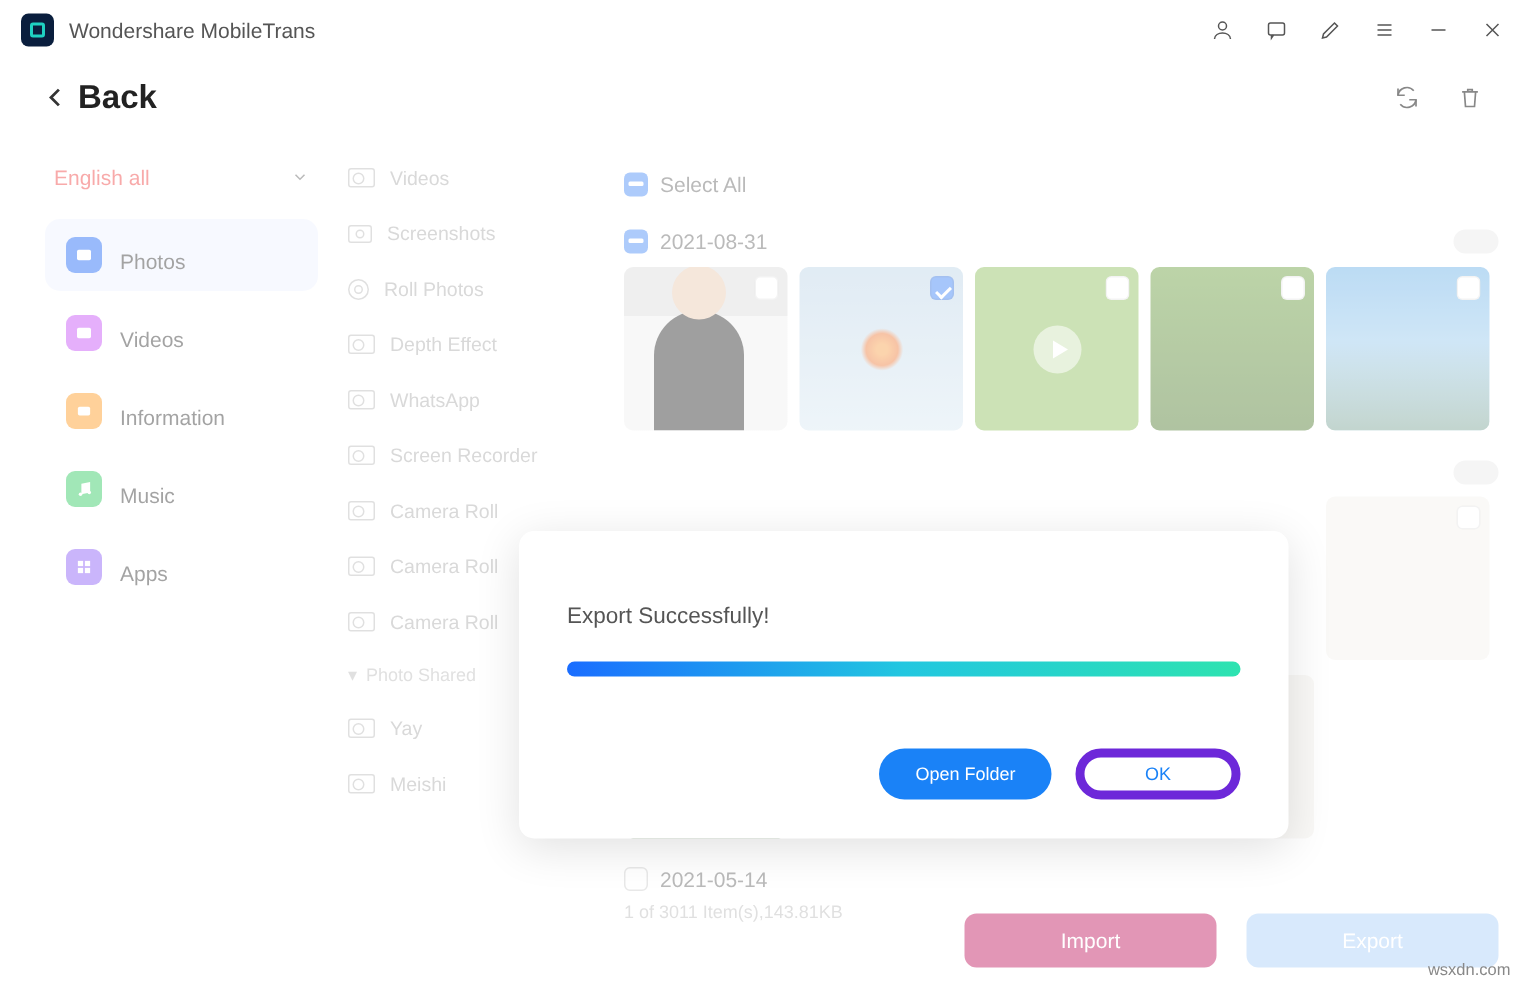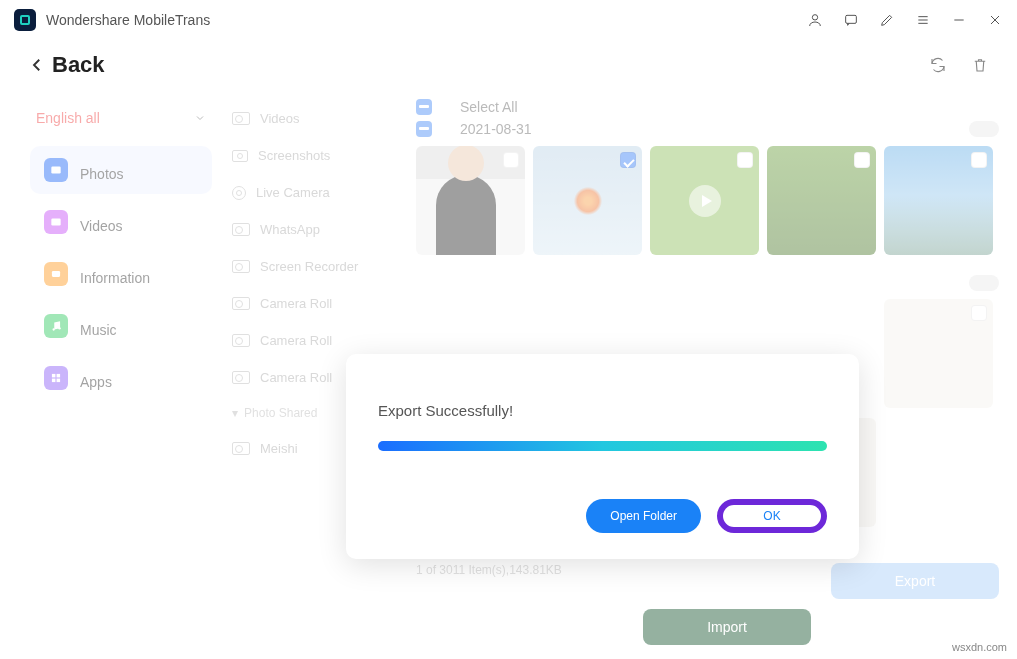--- a/index.html
+++ b/index.html
@@ -40,21 +40,21 @@
     .sn-item { display: flex; align-items: center; gap: 10px; padding: 11px 6px; font-size: 13px; cursor: pointer; }
     .sn-dot { width:14px; height:14px; border:1.5px solid #bbb; border-radius:50%; position:relative;}
     .sn-dot:after{content:"";position:absolute;width:4px;height:4px;border-radius:50%;border:1.5px solid #bbb;top:3px;left:3px;}
     .sn-square-dot{width:16px;height:12px;border:1.5px solid #bbb;border-radius:2px;position:relative;}
     .sn-square-dot:after{content:"";position:absolute;width:4px;height:4px;border-radius:50%;border:1.5px solid #bbb;top:2px;left:4px;}
     .sn-rect{width:18px;height:13px;border:1.5px solid #bbb;border-radius:2px;position:relative;}
     .sn-rect:after{content:"";position:absolute;width:6px;height:6px;border-radius:50%;border:1.5px solid #bbb;top:2px;left:2px;}
     .sn-sep { display: flex; align-items: center; gap: 6px; padding: 10px 6px; font-size: 12px; color: #bbb; }
 
     .content { flex: 1; padding: 6px 18px 0 10px; position: relative; }
-    .sel-row { display: flex; align-items: center; gap: 28px; padding: 3px 0; }
+    .sel-row { display: flex; align-items: center; gap: 8px; padding: 3px 0; margin-top: 16px; }
     .chk { width: 16px; height: 16px; border-radius: 4px; background: #4a8cf7; position: relative; flex-shrink:0; }
     .chk:after { content:""; position:absolute; left:3px; top:6px; width:10px; height:3px; background:#fff; border-radius:1px;}
     .chk.empty { background:none; border:1.5px solid #ccc; }
     .chk.empty:after { display:none; }
     .sel-label { font-size: 14px; color: #666; }
     .count-pill { margin-left: auto; width: 30px; height: 16px; background: #e8e8e8; border-radius: 8px; }
     .thumbs { display: flex; gap: 8px; margin: 6px 0 10px; }
     .thumb { width: 109px; height: 109px; border-radius: 6px; position: relative; overflow:hidden; }
     .thumb .tchk { position: absolute; top: 6px; right: 6px; width: 16px; height:16px; background:#fff; border-radius:4px; border:1px solid rgba(0,0,0,0.1);}
     .thumb .tchk.checked { background:#3b82f6; }
@@ -72,21 +72,21 @@
     .t9{background:#f5f5f5;}
     .t10{background:#f2f0eb;}
     .flower{position:absolute;top:30px;left:30px;width:50px;height:50px;border-radius:50%;background:radial-gradient(circle, #f7a04a 10%, #ed7b3a 30%, transparent 40%);}
     .person{position:absolute;bottom:0;left:20px;width:60px;height:80px;background:#2b2b2b;border-radius:30px 30px 0 0;}
     .person:before{content:"";position:absolute;top:-30px;left:12px;width:36px;height:36px;border-radius:50%;background:#e8c9b0;}
     .palms{position:absolute;bottom:0;left:0;right:0;height:60px;background:linear-gradient(transparent,rgba(0,60,0,0.4));}
 
     .status-row { font-size: 12px; color: #bbb; padding-top:4px; }
     .actions { position: absolute; bottom: 14px; right: 18px; display: flex; gap: 20px; }
     .btn-soft { width: 168px; height: 36px; border-radius: 8px; border:none; font-size:14px; cursor:pointer; }
-    .btn-import { background: #14532d; color: #fff; margin-top: 46px; }
+    .btn-import { background: #be185d; color: #fff; }
     .btn-export { background: #a9cef8; color: #fff; }
 
     .modal { position: absolute; top: 264px; left: 346px; width: 513px; height: 205px; background: #fff; border-radius: 10px; z-index: 10; padding: 48px 32px 0; box-shadow: 0 6px 30px rgba(0,0,0,0.12);}
     .modal-title { font-size: 15px; color: #555; margin-bottom: 22px; }
     .progress { height: 10px; border-radius: 5px; background: linear-gradient(90deg, #1a6dff, #22c7e0, #2de3b0); }
     .modal-actions { display: flex; gap: 16px; justify-content: flex-end; margin-top: 48px; }
     .btn { height: 34px; padding: 0 24px; border-radius: 17px; font-size: 12px; cursor: pointer; }
     .btn-primary { background: #1a82f7; color: #fff; border: none; }
     .btn-outline { background: #fff; color: #1a82f7; border: 6px solid #6d28d9; min-width:110px;}
     .watermark{position:absolute;bottom:6px;right:10px;font-size:11px;color:#888;z-index:20;}
@@ -201,21 +201,25 @@
     <div class="sn-item">
         <div class="sn-rect"></div>
         <span>Videos</span>
       </div>
     <div class="sn-item">
         <div class="sn-square-dot"></div>
         <span>Screenshots</span>
       </div>
     <div class="sn-item">
         <div class="sn-dot"></div>
-        <span>Live Camera</span>
+        <span>Roll Photos</span>
+      </div>
+    <div class="sn-item">
+        <div class="sn-rect"></div>
+        <span>Depth Effect</span>
       </div>
     <div class="sn-item">
         <div class="sn-rect"></div>
         <span>WhatsApp</span>
       </div>
     <div class="sn-item">
         <div class="sn-rect"></div>
         <span>Screen Recorder</span>
       </div>
     <div class="sn-item">
@@ -226,20 +230,24 @@
         <div class="sn-rect"></div>
         <span>Camera Roll</span>
       </div>
     <div class="sn-item">
         <div class="sn-rect"></div>
         <span>Camera Roll</span>
       </div>
     <div class="sn-sep">
         <span>▾</span>
         <span>Photo Shared</span>
+      </div>
+    <div class="sn-item">
+        <div class="sn-rect"></div>
+        <span>Yay</span>
       </div>
     <div class="sn-item">
         <div class="sn-rect"></div>
         <span>Meishi</span>
       </div>
   </div>
 
   <div class="content">
     <div class="sel-row">
       <div class="chk"></div>

